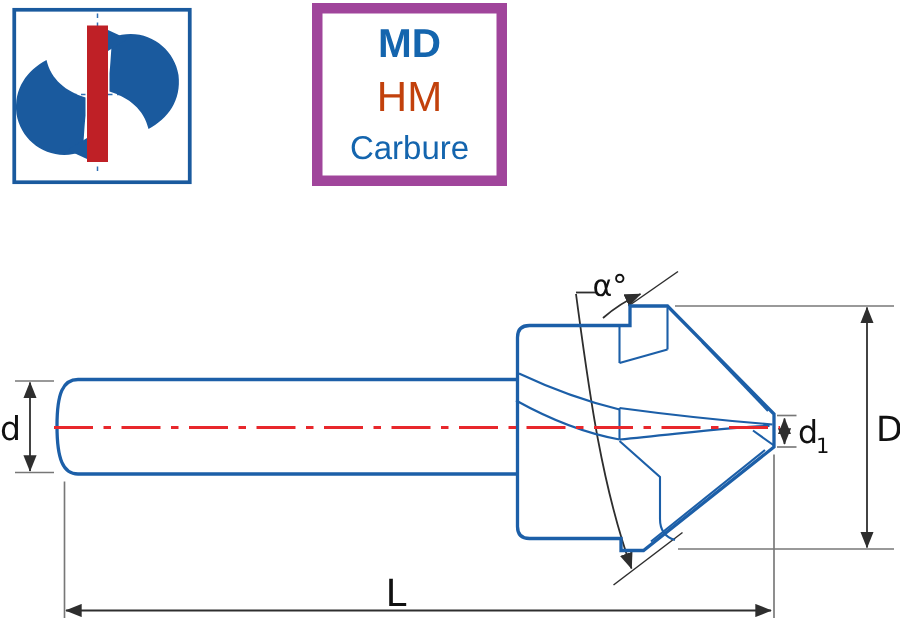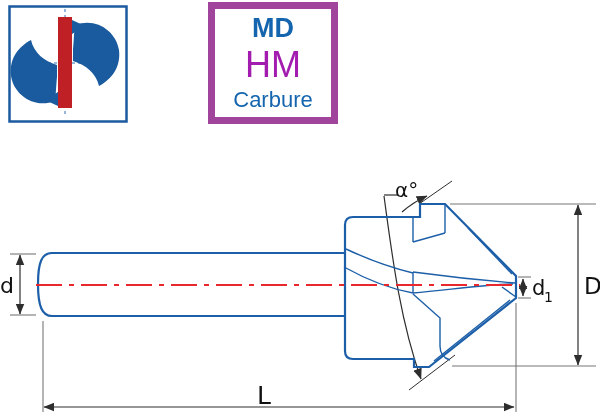--- a/index.html
+++ b/index.html
@@ -9,21 +9,21 @@
   }
   .logo-box{position:absolute;left:8px;top:5px;width:120px;height:118px;}
   .badge{
     position:absolute;left:208px;top:2px;width:130px;height:122px;
     box-sizing:border-box;border:7px solid #a0459b;background:#fff;
     display:flex;flex-direction:column;align-items:center;justify-content:space-around;
     padding:3px 0;
     font-family:"Liberation Sans","DejaVu Sans",sans-serif;
   }
   .badge .l1{color:#1465ae;font-size:27px;font-weight:bold;line-height:1;}
-  .badge .l2{color:#a21caf;font-size:36px;font-weight:400;line-height:1;}
+  .badge .l2{color:#c2410c;font-size:28px;font-weight:400;line-height:1;}
   .badge .l3{color:#1465ae;font-size:22px;font-weight:400;line-height:1;}
   .drawing{position:absolute;left:0;top:0;}
   text{font-family:"DejaVu Sans","Liberation Sans",sans-serif;fill:#111;}
 </style>
 </head>
 <body>
 
 <div class="stage">
 
   <div class="logo-box">

